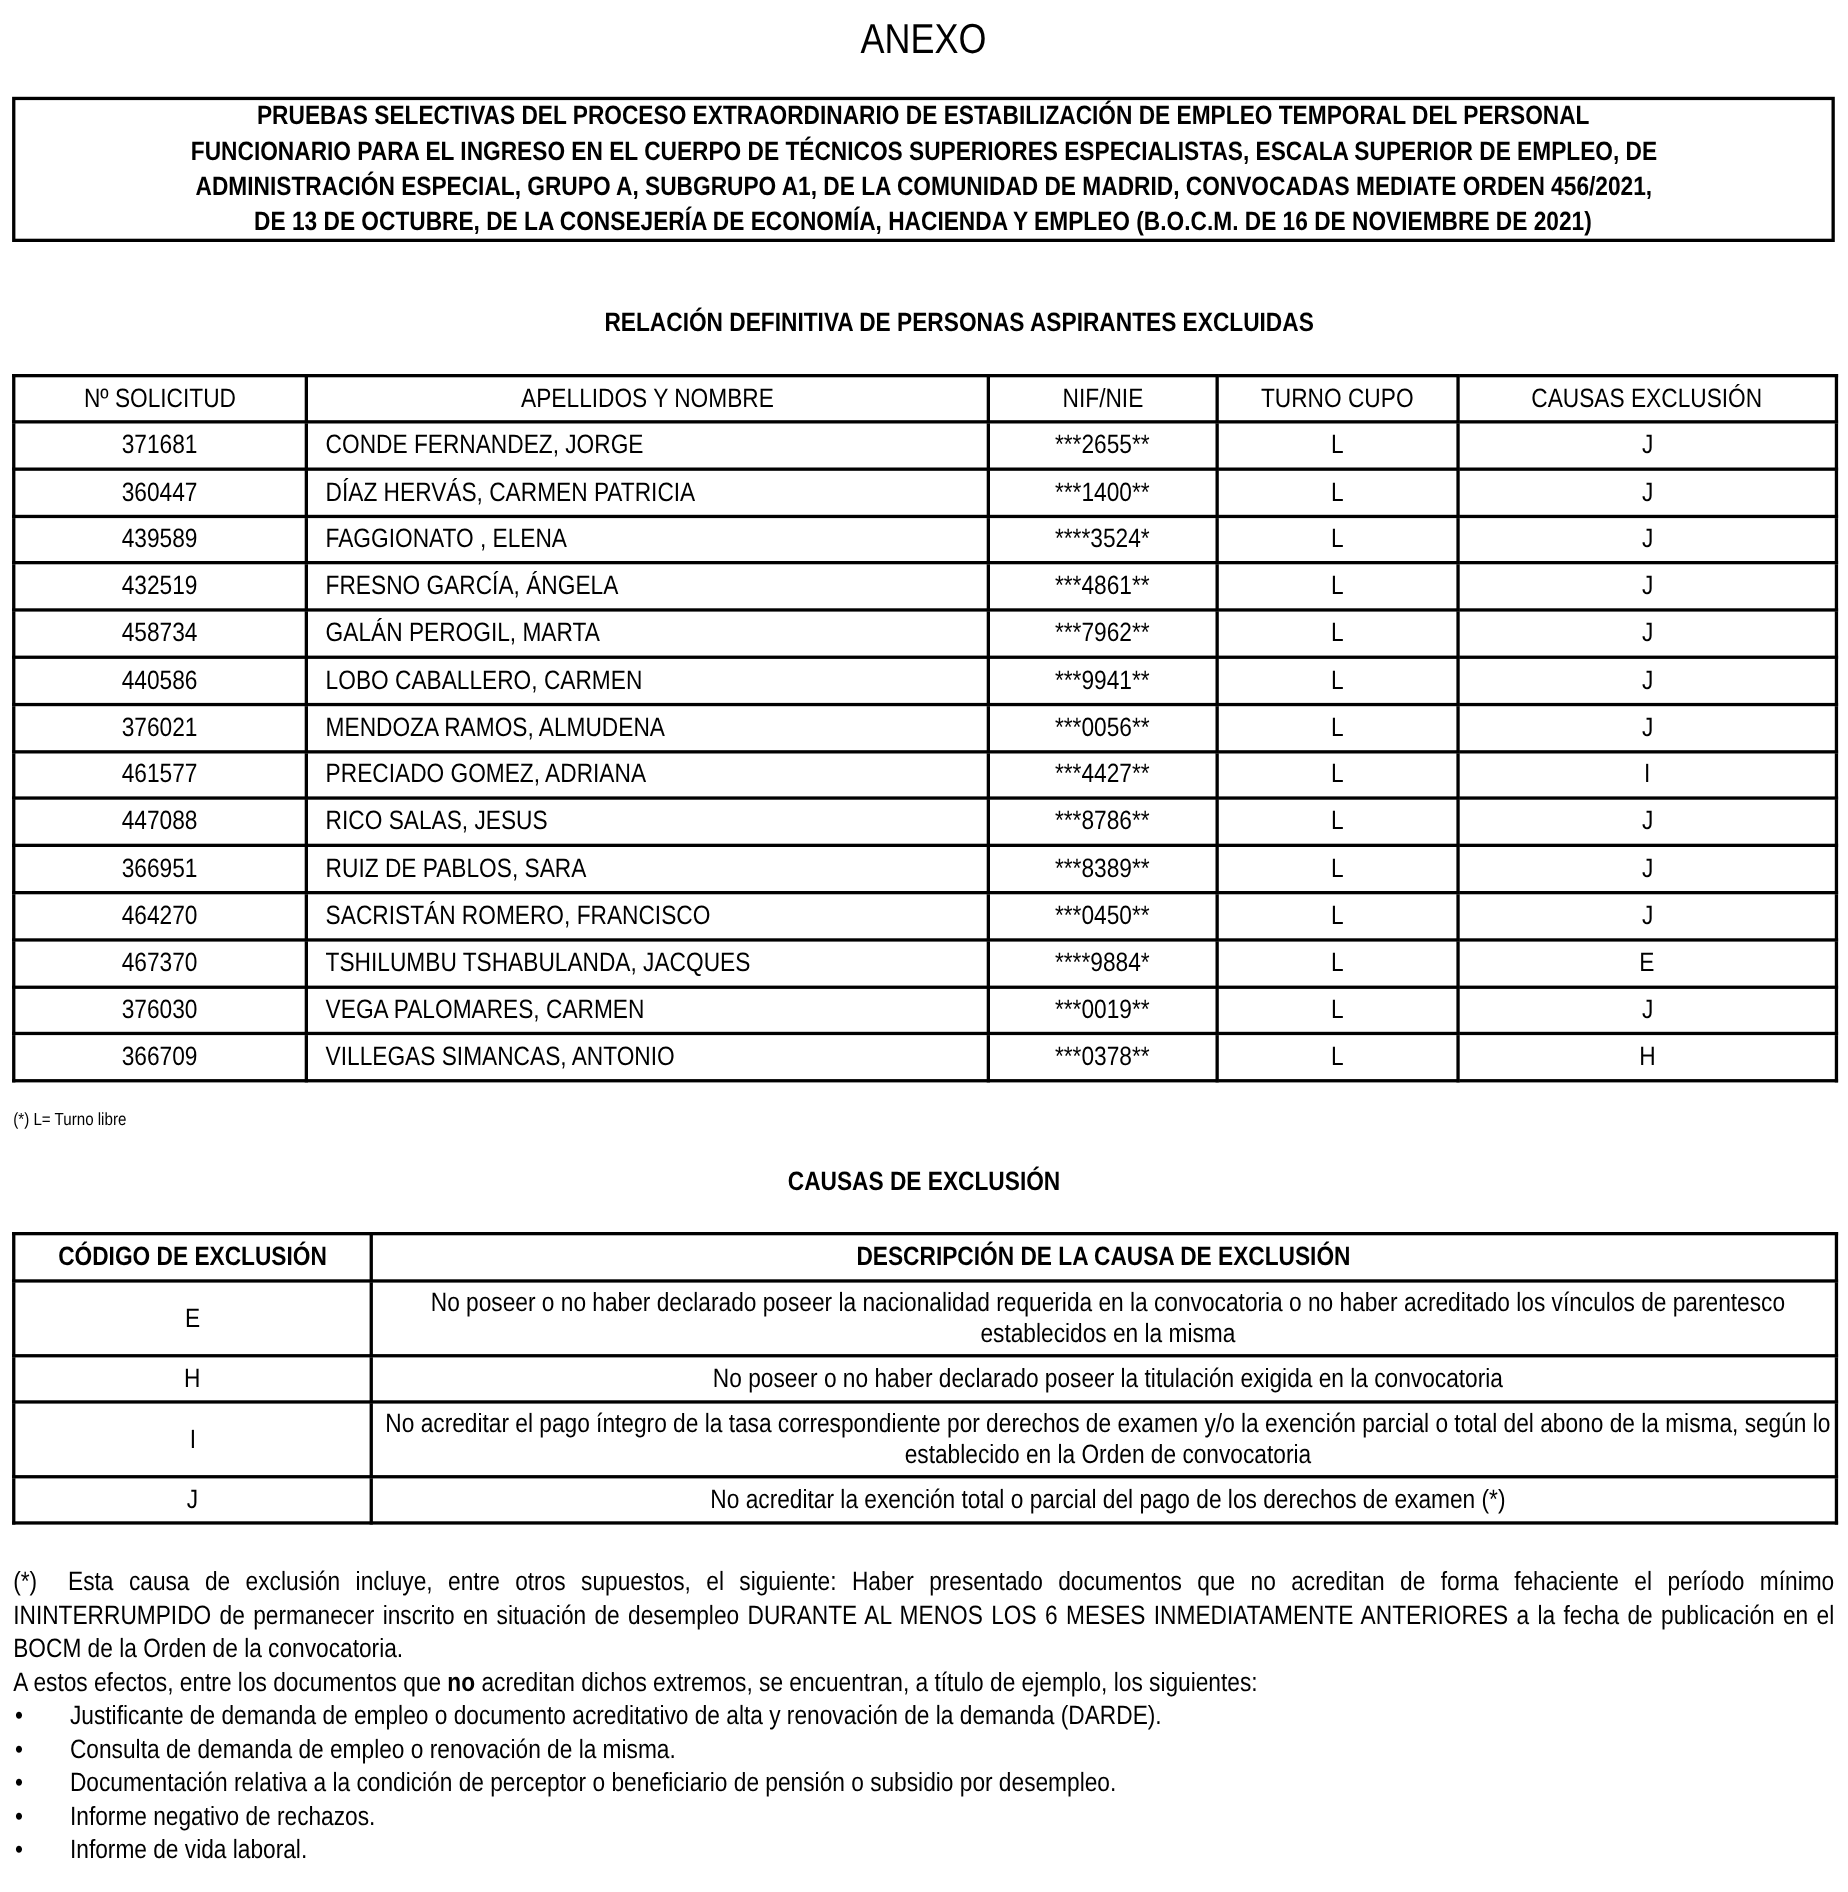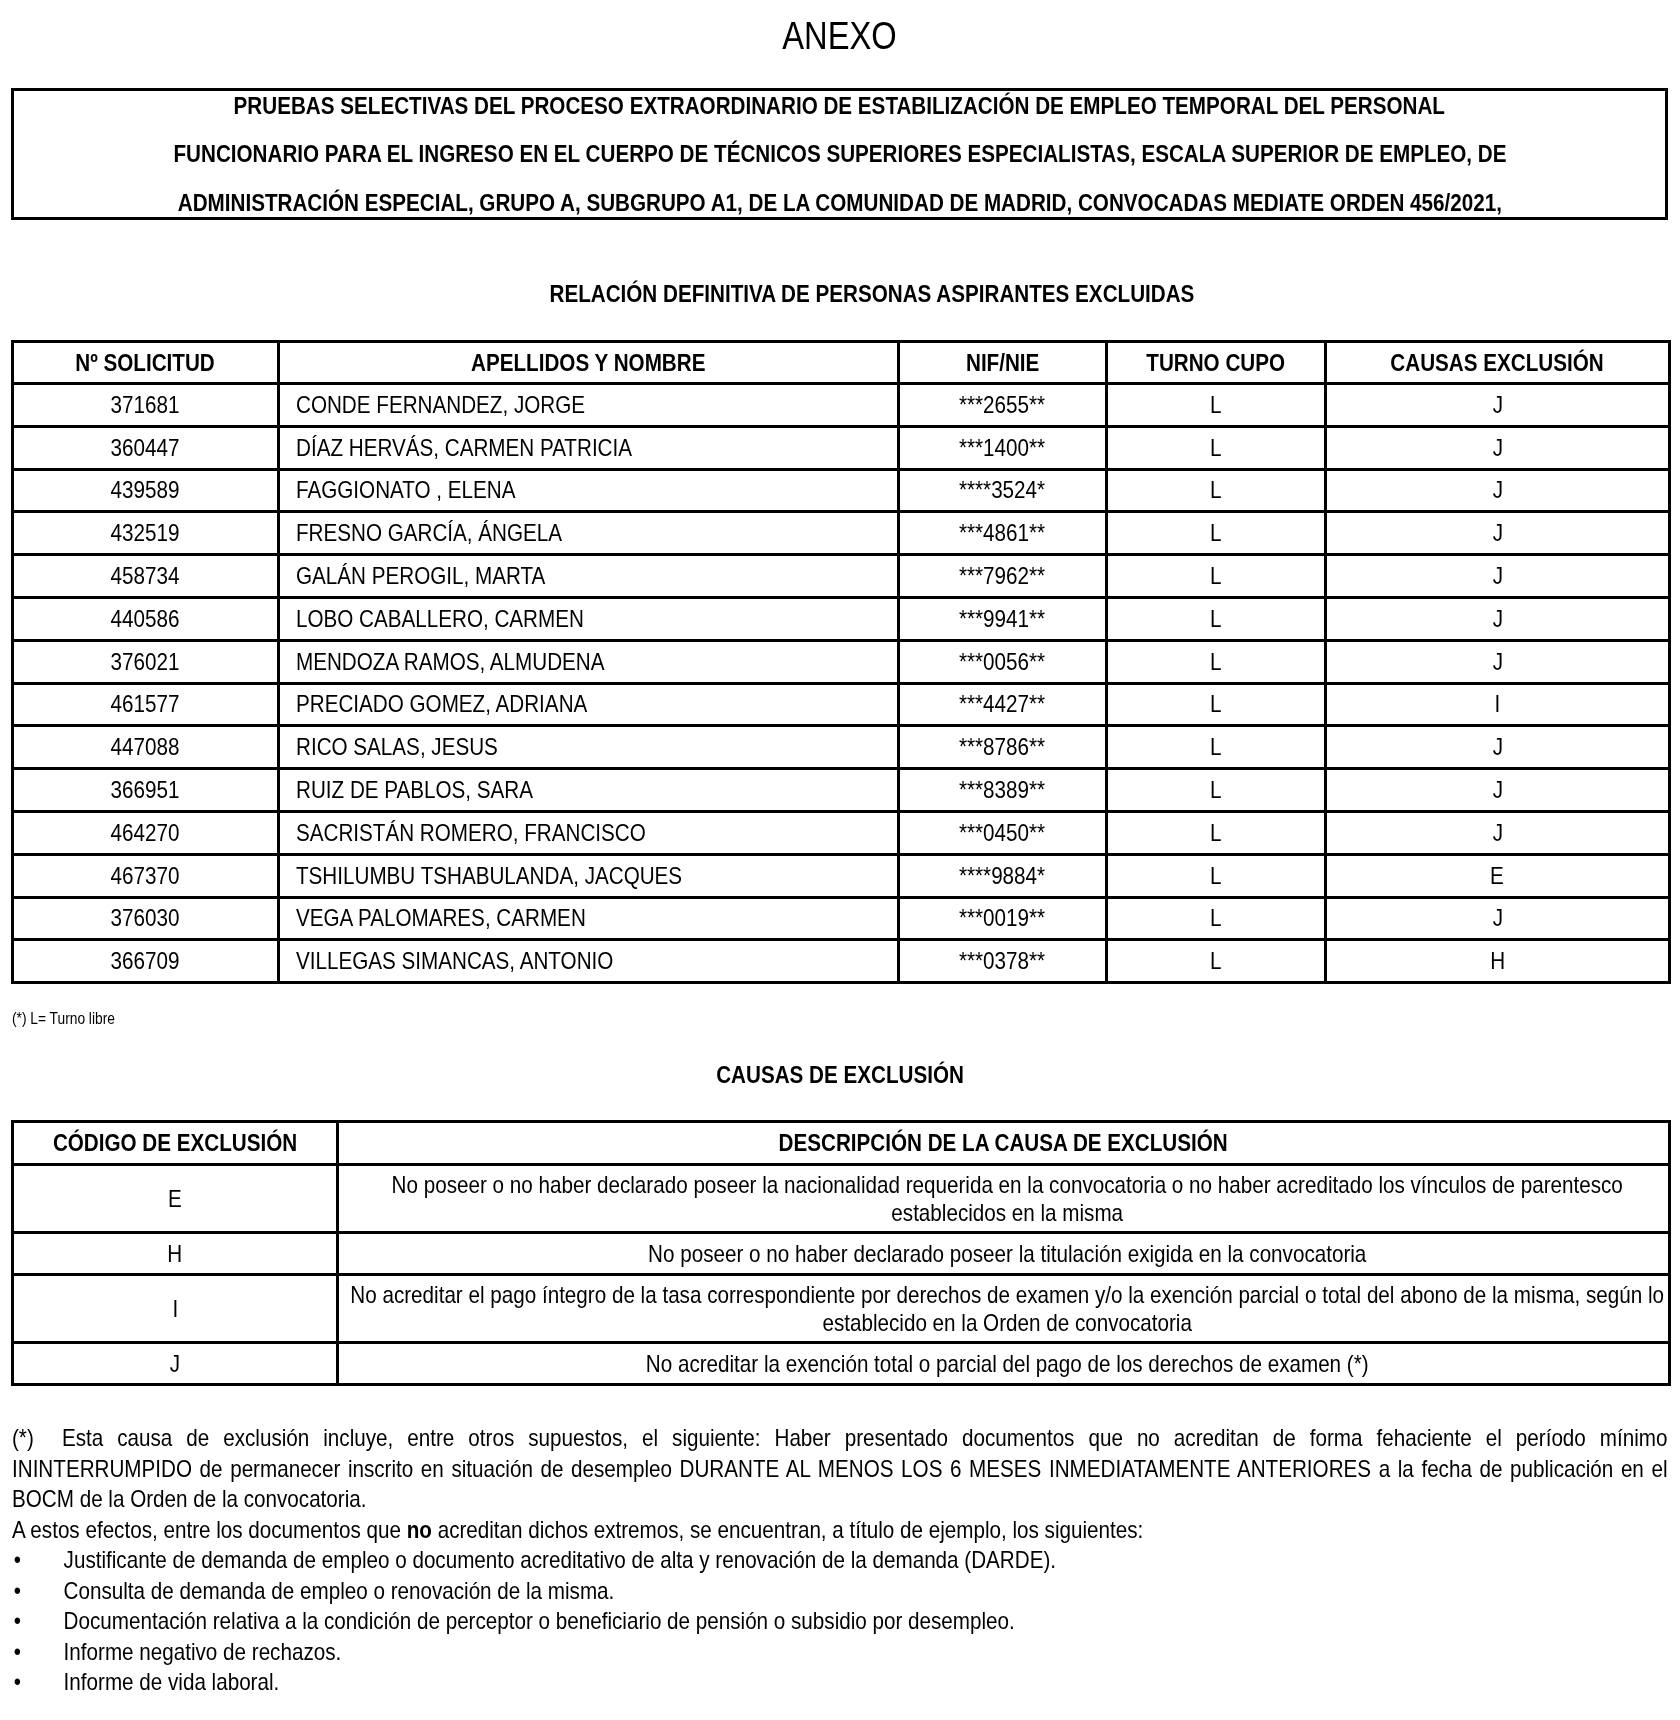--- a/index.html
+++ b/index.html
@@ -26,21 +26,21 @@
       position: absolute; left: 0; width: 1680px; text-align: center;
       font-weight: bold; font-size: 24px; line-height: 30px;
     }
     #relacion-title { top: 279px; margin-left: 32px; }
     #causas-title { top: 1060px; }
 
     table { border-collapse: collapse; position: absolute; table-layout: fixed; }
     td, th { border: 3px solid #000; padding: 0; overflow: hidden; }
 
     #excluded-table { left: 11px; top: 340px; width: 1657px; }
-    #excluded-table th { height: 39px; font-weight: bold; font-size: 24px; text-align: center; }
+    #excluded-table th { height: 39px; font-weight: normal; font-size: 24px; text-align: center; }
     #excluded-table td { height: 39.8px; font-size: 24px; text-align: center; }
     #excluded-table td.name { text-align: left; padding-left: 16px; margin-left: 18px; }
 
     #turno-note { position: absolute; left: 12px; top: 1004px; font-size: 16px; line-height: 30px; }
 
     #causes-table { left: 11px; top: 1120px; width: 1657px; }
     #causes-table th { height: 40px; font-weight: bold; font-size: 24px; text-align: center; }
     #causes-table td { font-size: 24px; line-height: 28px; }
     #causes-table td.code { text-align: center; }
     #causes-table td.desc { text-align: center; padding-left: 6px; padding-right: 2px; margin-top: 12px; }
@@ -61,20 +61,21 @@
 <body>
 
 <div id="anexo-title">
   <span class="narrow">ANEXO</span>
 </div>
 
 <div id="header-box">
   <div class="line"><span class="narrow">PRUEBAS SELECTIVAS DEL PROCESO EXTRAORDINARIO DE ESTABILIZACIÓN DE EMPLEO TEMPORAL DEL PERSONAL</span></div>
   <div class="line"><span class="narrow">FUNCIONARIO PARA EL INGRESO EN EL CUERPO DE TÉCNICOS SUPERIORES ESPECIALISTAS, ESCALA SUPERIOR DE EMPLEO, DE</span></div>
   <div class="line"><span class="narrow">ADMINISTRACIÓN ESPECIAL, GRUPO A, SUBGRUPO A1, DE LA COMUNIDAD DE MADRID, CONVOCADAS MEDIATE ORDEN 456/2021,</span></div>
+  <div class="line"><span class="narrow">DE 13 DE OCTUBRE, DE LA CONSEJERÍA DE ECONOMÍA, HACIENDA Y EMPLEO (B.O.C.M. DE 16 DE NOVIEMBRE DE 2021)</span></div>
 </div>
 
 <div id="relacion-title" class="section-title">
   <span class="narrow">RELACIÓN DEFINITIVA DE PERSONAS ASPIRANTES EXCLUIDAS</span>
 </div>
 
 <table id="excluded-table">
   <colgroup>
     <col style="width:266px">
       <col style="width:620px">

